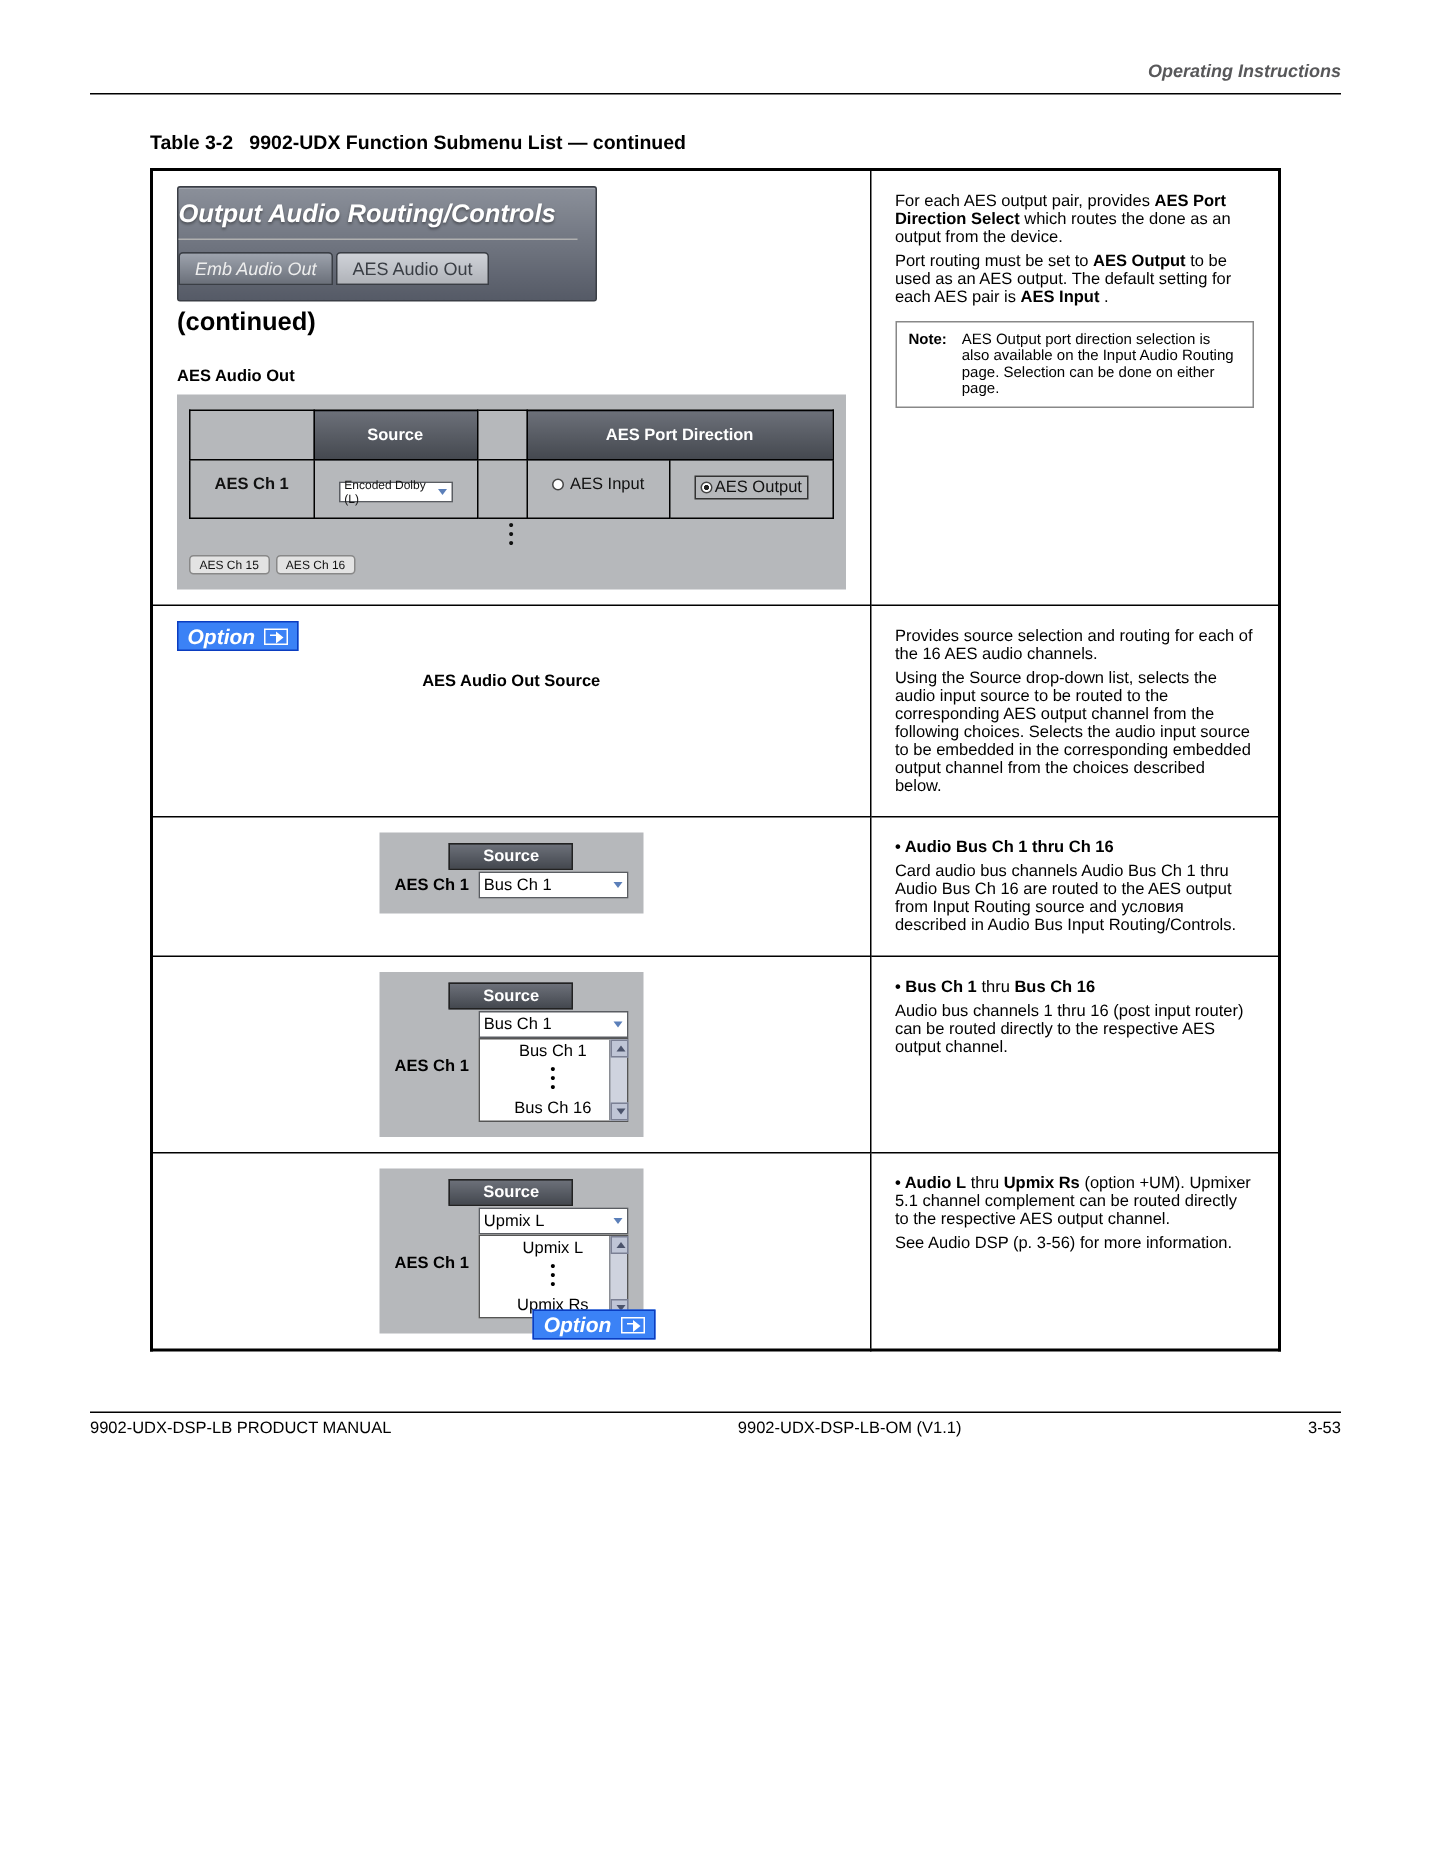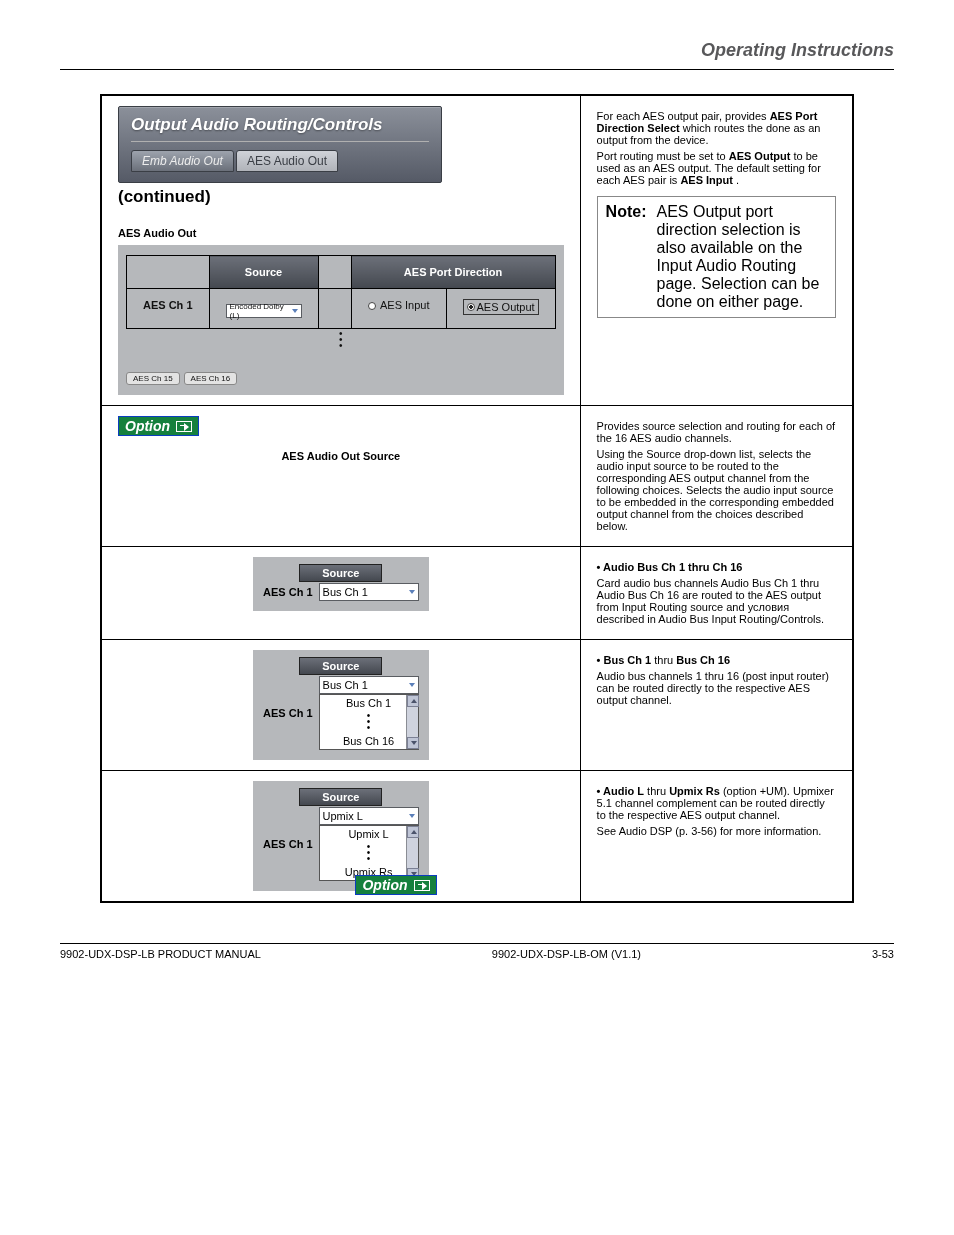--- a/index.html
+++ b/index.html
@@ -11,21 +11,21 @@
     width: 954px;
   }
   .page {
     padding: 40px 60px 30px 60px;
   }
   .header-right {
     text-align: right;
     font-style: italic;
     font-weight: bold;
     color: #58585a;
-    font-size: 18px;
+    font-size: 12px;
     margin-bottom: 8px;
   }
   .hr { border-top: 1px solid #000; margin-bottom: 24px; }
   .tbl-title {
     font-weight: bold;
     font-size: 13px;
     margin: 0 40px 10px 40px;
   }
   .main-table {
     margin: 0 40px 40px 40px;
@@ -39,25 +39,25 @@
     padding: 10px 16px;
     font-size: 11px;
   }
   .left-col { width: 45%; }
   .right-col { width: 55%; }
 
   
   .ribbon {
     background: linear-gradient(#8b909a, #555a66);
     color: #fff;
-    padding: 8px 12px 10px 12px;
+    padding: 8px 12px 10px 0;
     border-radius: 2px;
     border: 1px solid #3a3e45;
     box-shadow: inset 0 1px 0 rgba(255,255,255,.2);
-    width: 324px;
+    width: 280px;
   }
   .ribbon-title {
     font-weight: bold;
     font-style: italic;
     font-size: 17px;
     margin-bottom: 6px;
     text-shadow: 0 1px 2px rgba(0,0,0,.4);
   }
   .divider-line { border-top: 1px solid #b0b0b0; margin-bottom: 8px; }
   .tab {
@@ -110,30 +110,30 @@
   .radio {
     width: 8px; height: 8px; border-radius: 50%;
     border: 1px solid #444; background: #fff; display:inline-block;
     vertical-align: middle; margin-right: 2px;
   }
   .radio.sel { background: radial-gradient(circle,#222 40%,#fff 45%); }
   .radio-cell { white-space: nowrap; font-size: 8px; padding: 0 3px; }
   .boxed { border:1px solid #333; padding:1px 3px; display:inline-flex; align-items:center; }
 
   .pillbar {
-    display:flex; gap:4px; margin-top:21px;
+    display:flex; gap:4px; margin-top:2px;
   }
   .pill {
     background:#e3e3e3; border:1px solid #888; border-radius:3px; font-size:8px;
     padding:1px 6px;
   }
 
   .option-badge {
     display: inline-flex; align-items:center; gap:6px;
-    background: #15803d; color:#fff; font-weight:bold; font-style:italic;
+    background: #3b82f6; color:#fff; font-weight:bold; font-style:italic;
     padding: 1px 6px; border:1px solid #0b3dc0; font-size:14px;
   }
   .opt-arrow { border:1px solid #fff; width:16px; height:11px; position:relative; }
   .opt-arrow::after {
     content:""; position:absolute; left:3px; top:3px; width:6px; height:1px; background:#fff;
   }
   .opt-arrow::before {
     content:""; position:absolute; right:2px; top:1px;
     border-top:4px solid transparent; border-bottom:4px solid transparent; border-left:5px solid #fff;
   }
@@ -155,36 +155,40 @@
   .listbox .li { padding:2px 4px; }
   .scrollbit { position:absolute; right:0; top:0; bottom:0; width:12px; background:#cfd3de; border-left:1px solid #8a8d94;}
   .sb-btn { position:absolute; left:0; width:12px; height:12px; background:#bfc5d6; border:1px solid #7b8094;}
   .sb-up{ top:0 } .sb-dn{ bottom:0 }
   .sb-tri{ position:absolute; left:3px; width:0;height:0;border-left:3px solid transparent;border-right:3px solid transparent;}
   .sb-up .sb-tri{ top:3px; border-bottom:4px solid #4b536b;}
   .sb-dn .sb-tri{ bottom:3px; border-top:4px solid #4b536b;}
   .dots { text-align:center; font-size:10px; line-height:6px; padding:2px 0;}
   .right-col p, .right-col ul { font-size:11px; margin:4px 0; }
   .note-box {
-    border:1px solid #888; padding:6px 8px; margin-top:10px; font-size:16px;
+    border:1px solid #888; padding:6px 8px; margin-top:10px; font-size:10px;
     display:flex; gap:10px;
   }
   .note-lbl { font-weight:bold; }
   .foot {
     display:flex; justify-content:space-between; font-size:11px;
     border-top:1px solid #000; margin-top:40px; padding-top:4px;gap:22px;
   }
 </style>
 </head>
 <body>
 
 <div class="page">
   <div class="header-right">Operating Instructions</div>
   <div class="hr"></div>
 
+  <div class="tbl-title">
+    <span>Table 3-2</span>&nbsp;&nbsp;
+    <span>9902-UDX Function Submenu List — continued</span>
+  </div>
 
   <table class="main-table">
 
     <tbody>
         <tr>
       <td class="left-col">
         <div class="ribbon">
           <div class="ribbon-title">Output Audio Routing/Controls</div>
           <div class="divider-line"></div>
           <span class="tab tab-active">Emb Audio Out</span>

